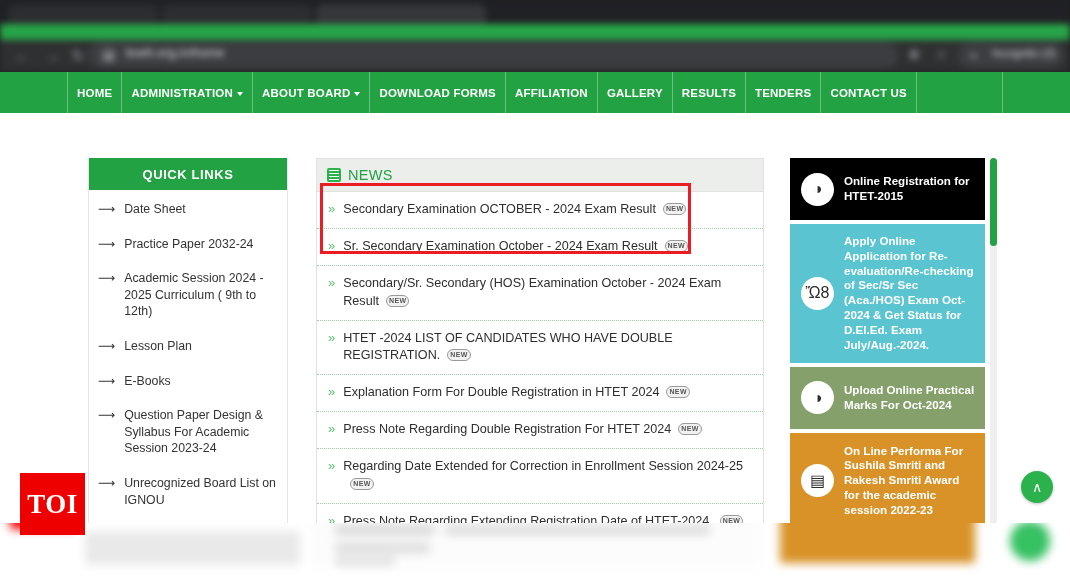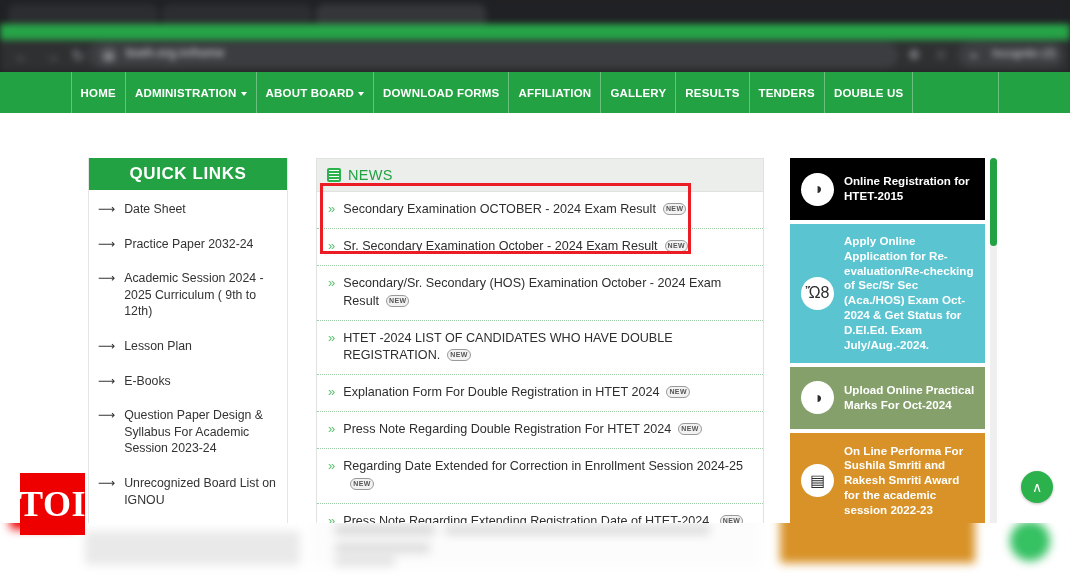--- a/index.html
+++ b/index.html
@@ -95,21 +95,21 @@
 
   
   .quicklinks {
     position:absolute; left:88px; top:45px; width:200px;
     background:#ffffff;
     border:1px solid #e3e6e3;
     border-top:none;
   }
   .ql-head {
     height:32px; background:#22a243;
-    color:#fff; font-size:17px; font-weight:bold; letter-spacing:.6px;
+    color:#fff; font-size:13px; font-weight:bold; letter-spacing:.6px;
     display:flex; align-items:center; justify-content:center;
   }
   .ql-list { padding: 2px 0 8px 0; }
   .ql-item {
     display:flex; gap:9px; align-items:flex-start;
     padding:9px 10px 9px 9px;
     font-size:12.3px; color:#333333; line-height:1.35; cursor:pointer;
   }
   .ql-arrow { color:#333; font-size:12px; line-height:1.35; flex:0 0 auto; }
 
@@ -184,21 +184,21 @@
   }
 
   
   .toi {
     position:absolute; left:20px; top:473px; width:65px; height:62px;
     background:#ee0000; z-index:9;
     display:flex; align-items:center; justify-content:center;
   }
   .toi span {
     font-family:"Liberation Serif", serif; font-weight:bold;
-    color:#ffffff; font-size:36px; letter-spacing:.5px;
+    color:#ffffff; font-size:27px; letter-spacing:.5px;
   }
 
   
   .bottomblur {
     position:absolute; left:0; top:523px; width:1070px; height:55px;
     overflow:hidden; z-index:7; background:#ffffff;
   }
   .bb-inner { position:absolute; inset:-10px; filter: blur(5px); }
   .bb-block { position:absolute; border-radius:2px; }
 
@@ -264,21 +264,21 @@
       <div class="navitem">
         <span>GALLERY</span>
       </div>
       <div class="navitem">
         <span>RESULTS</span>
       </div>
       <div class="navitem">
         <span>TENDERS</span>
       </div>
       <div class="navitem">
-        <span>DOUBLE US</span>
+        <span>CONTACT US</span>
       </div>
       <div class="nav-tail"></div>
     </div>
 
   <div class="body-area">
 
     <div class="quicklinks">
       <div class="ql-head">QUICK LINKS</div>
       <div class="ql-list" id="ql-list">
           <div class="ql-item">

